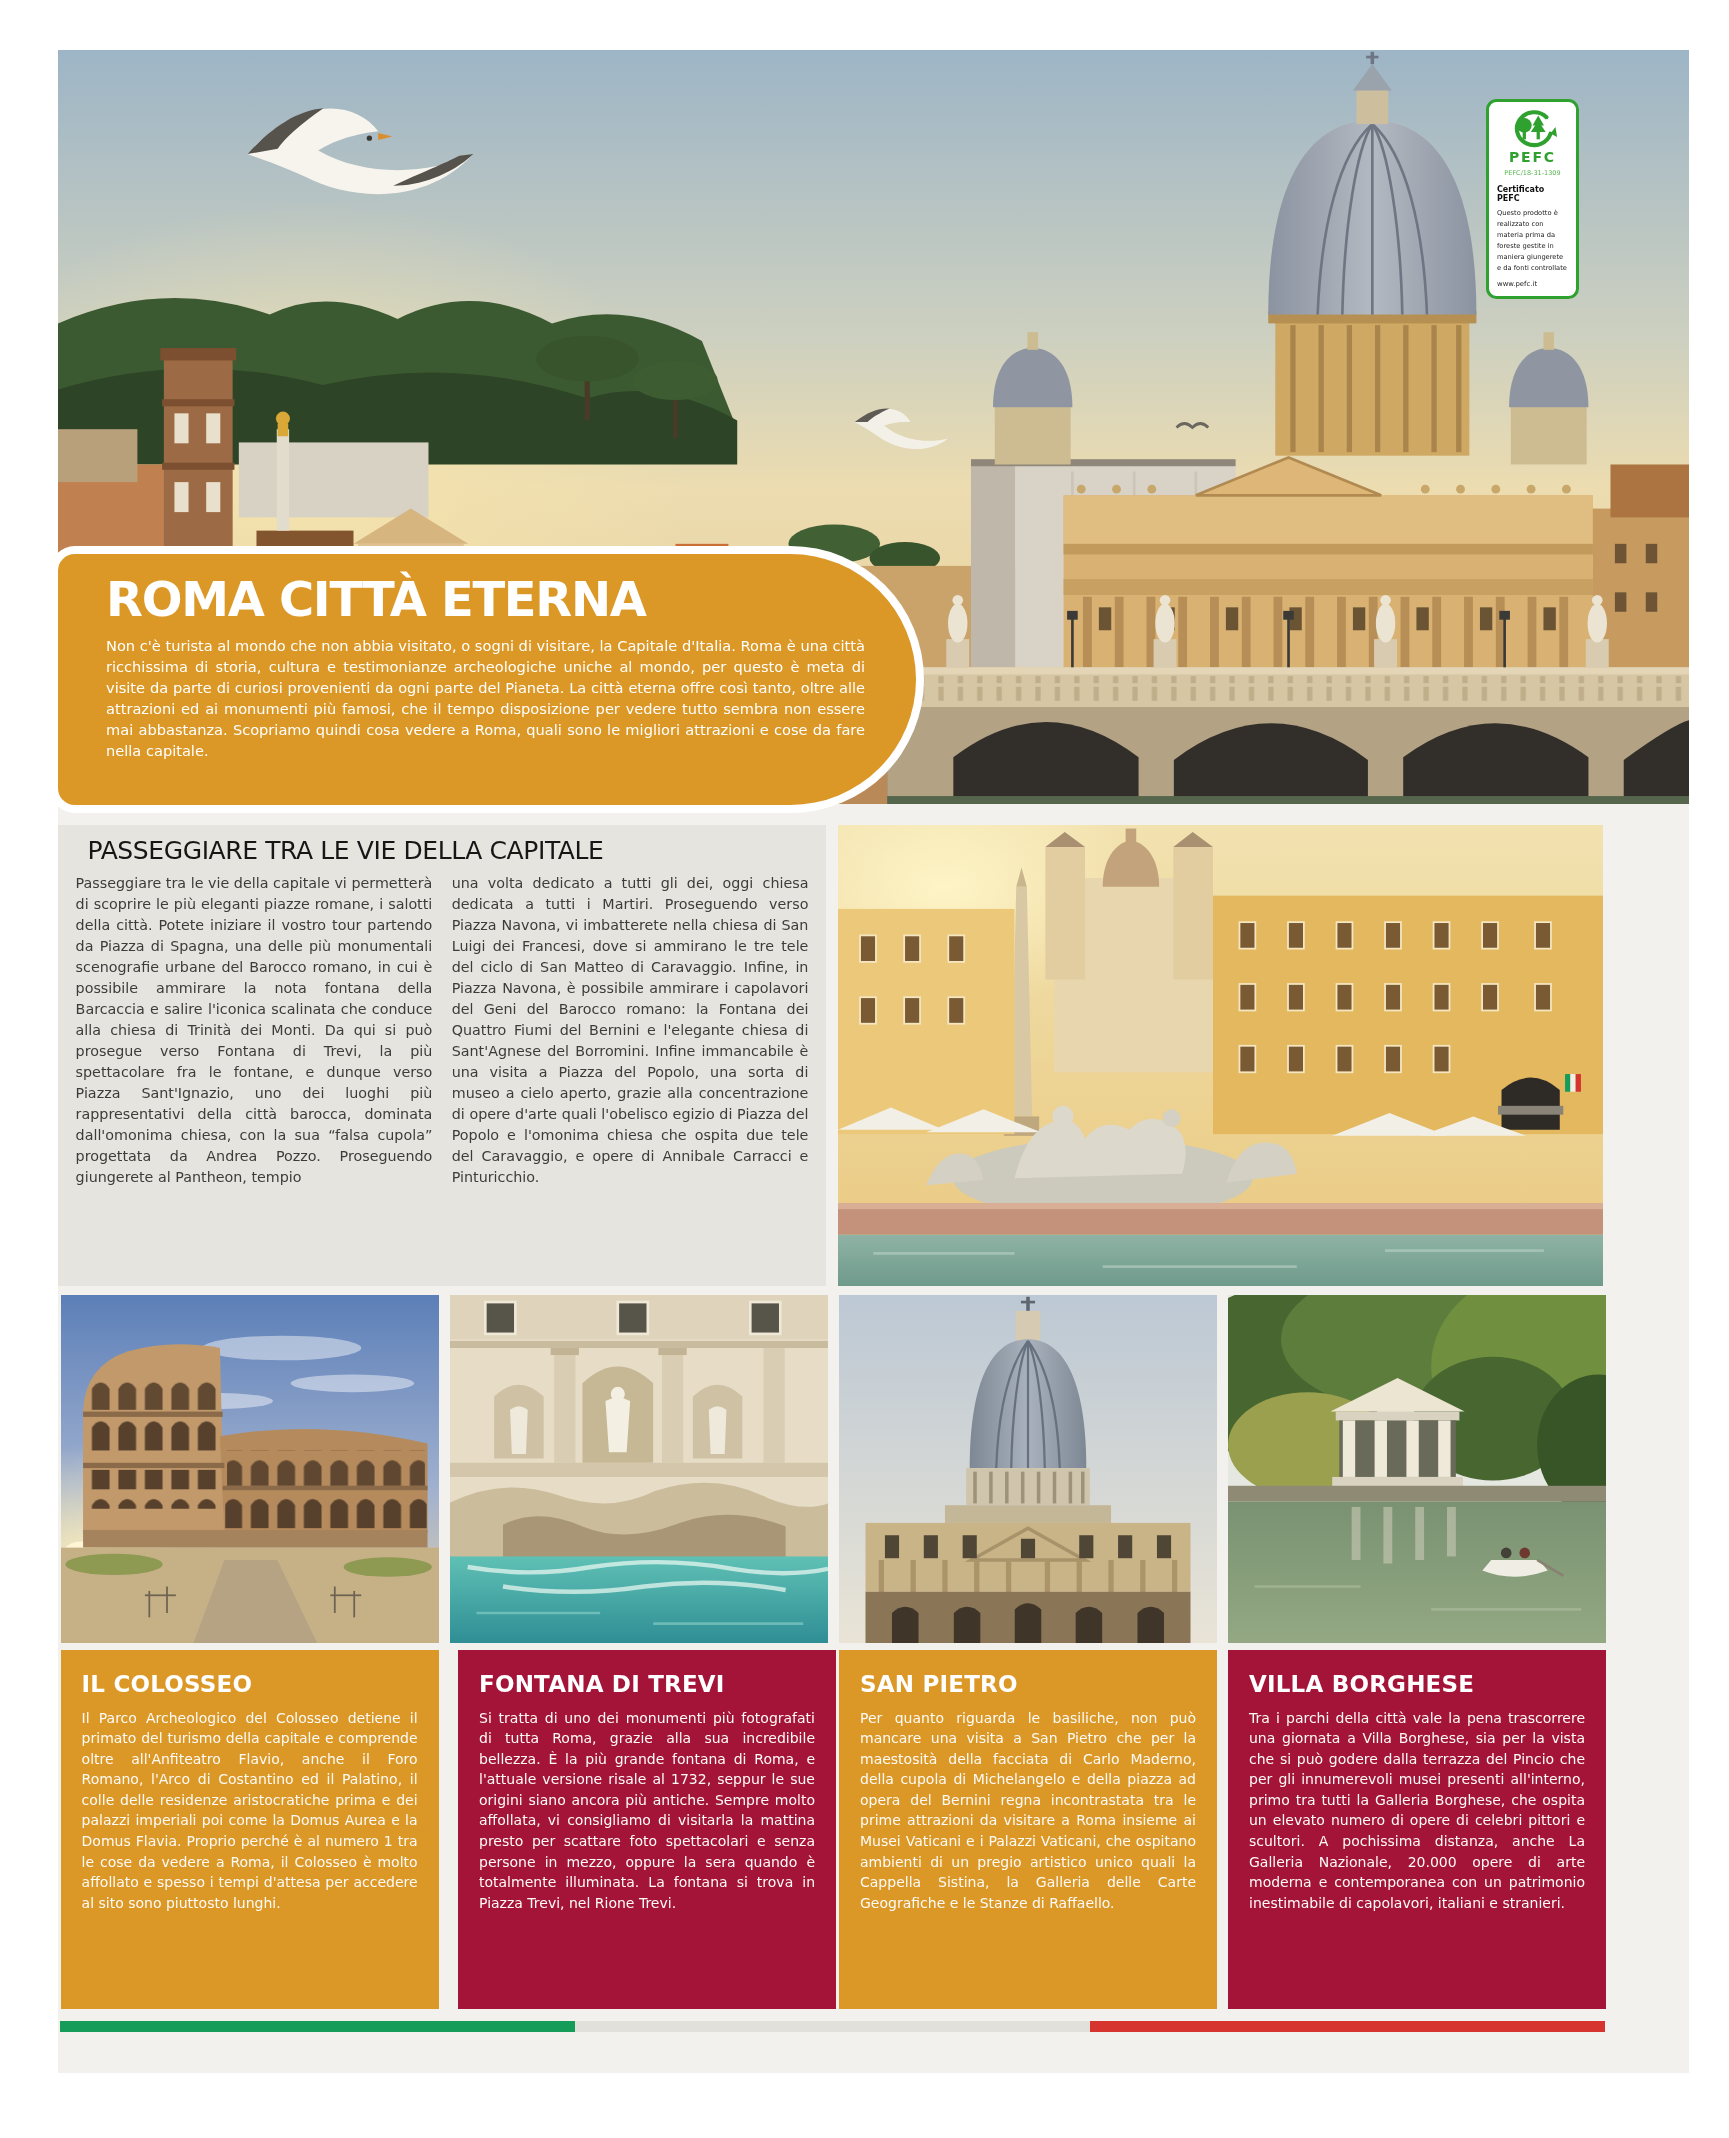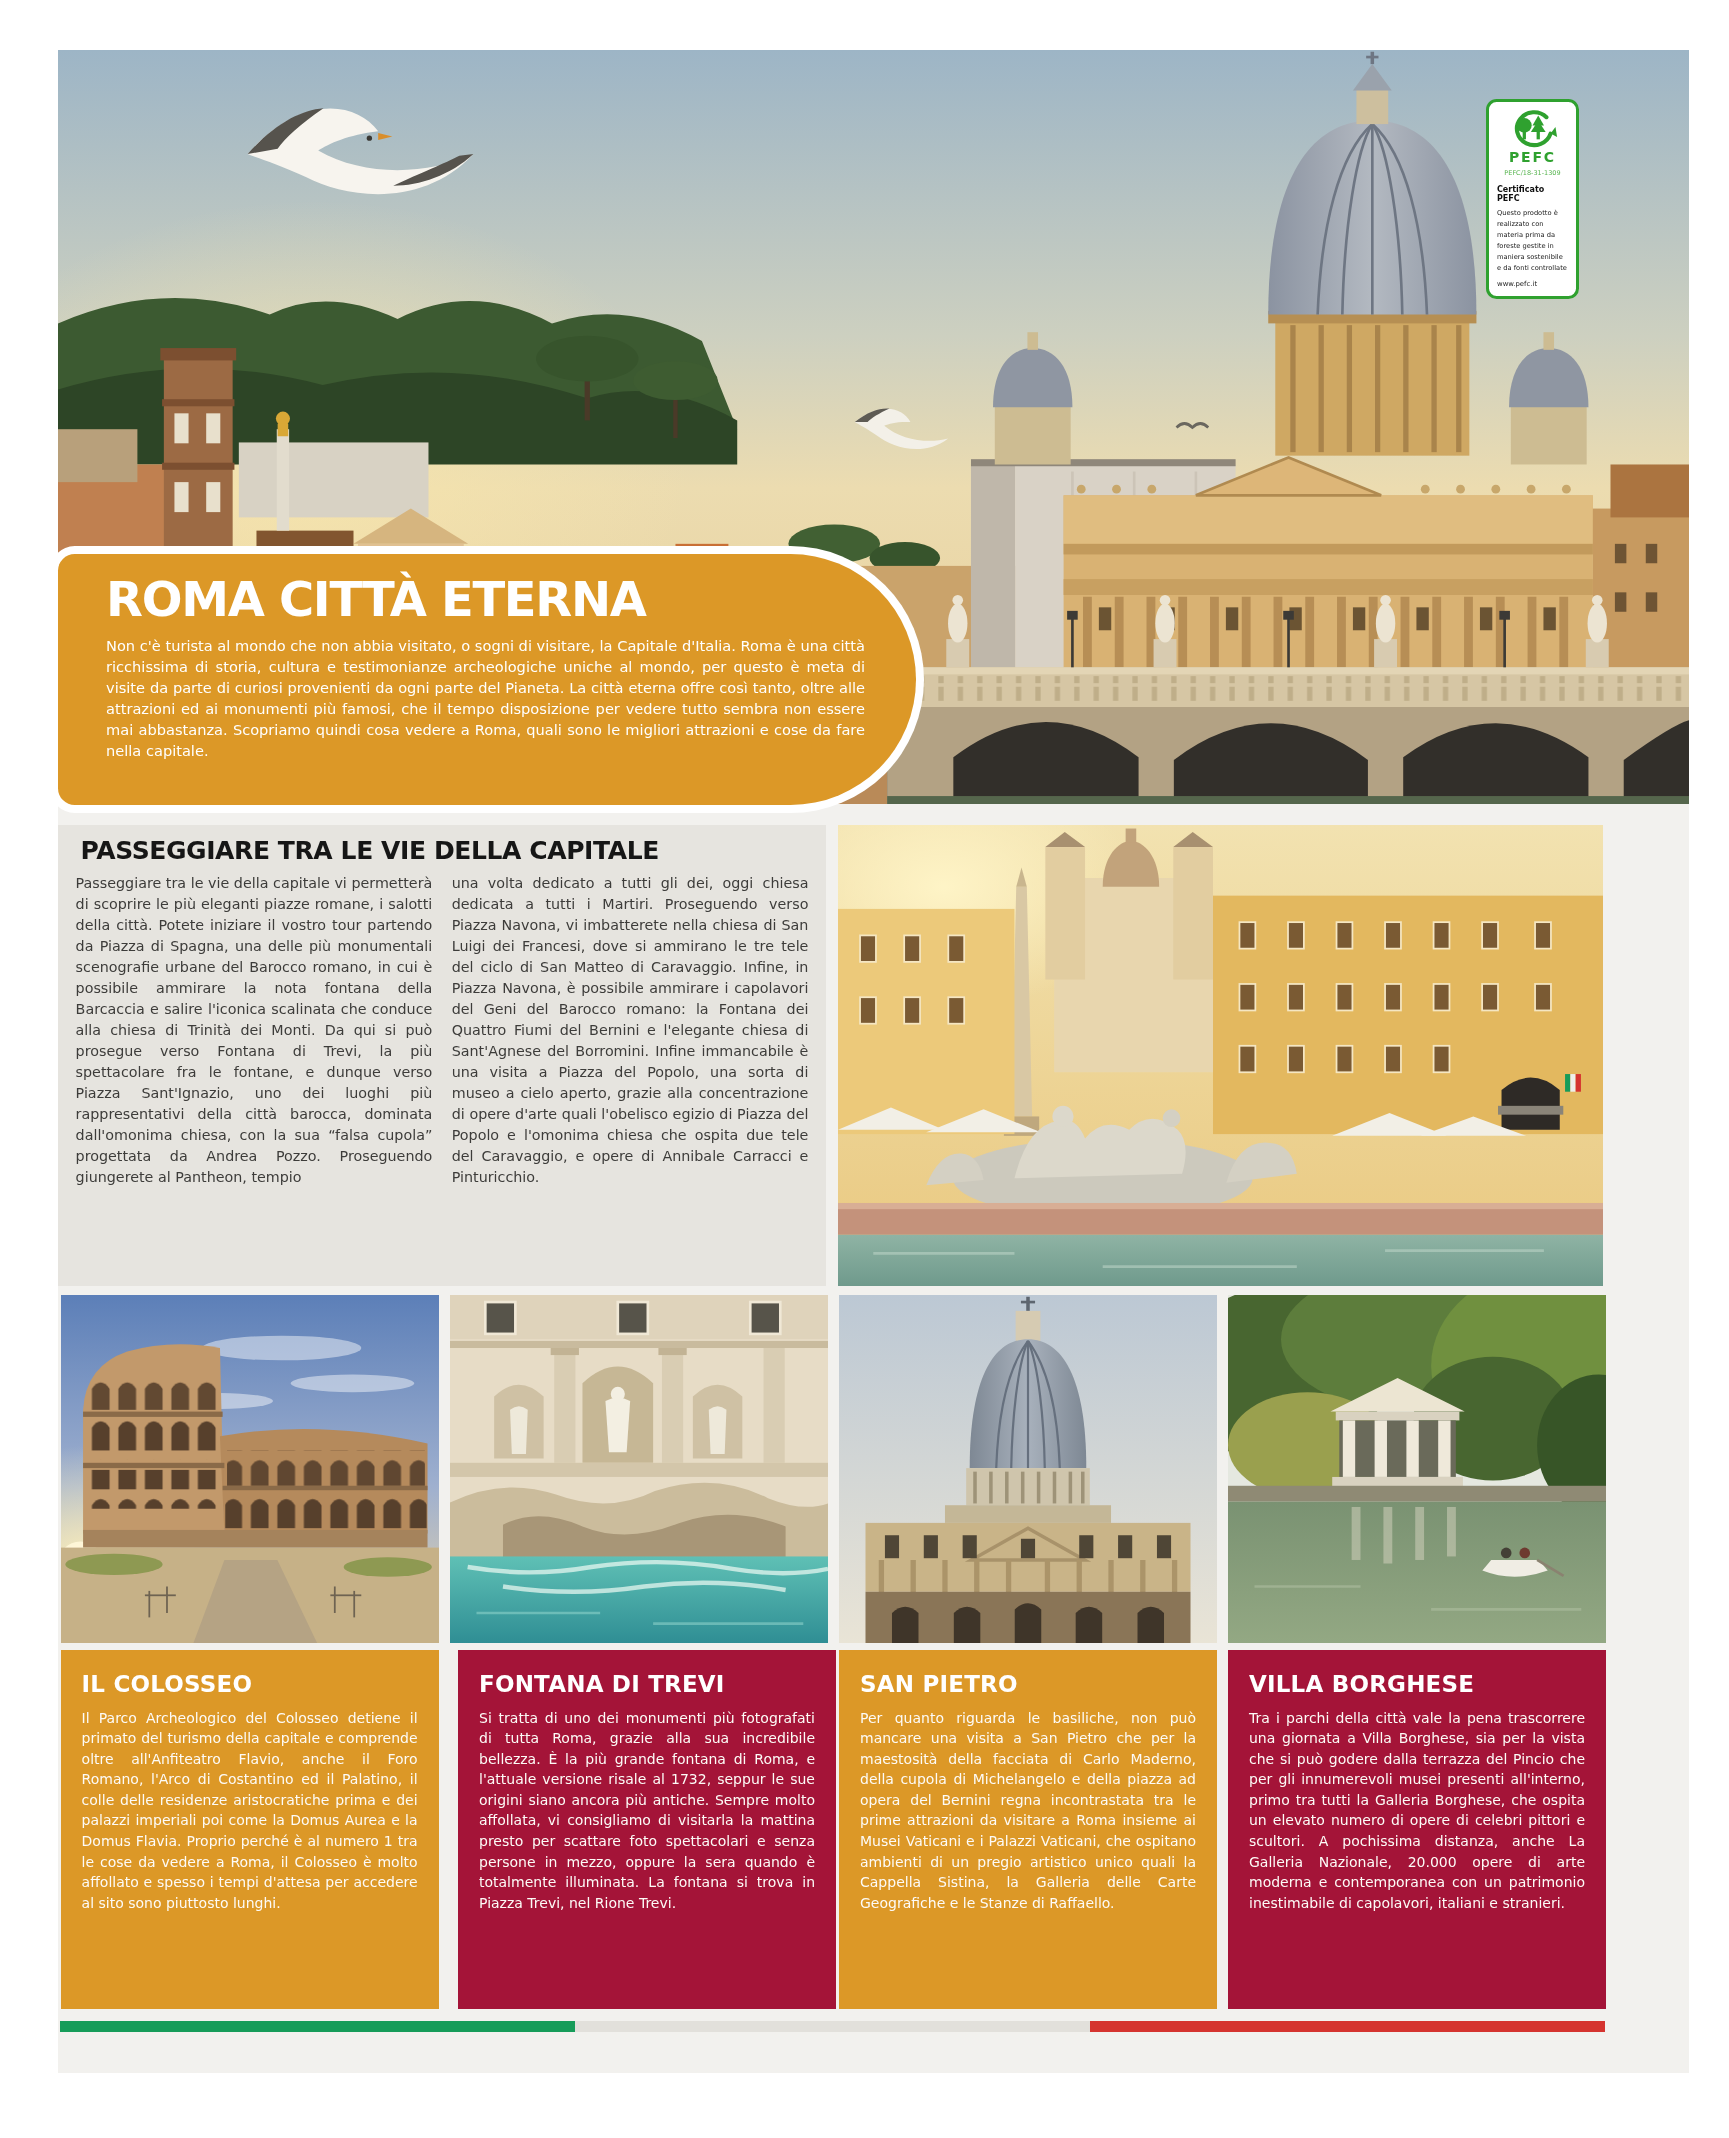--- a/index.html
+++ b/index.html
@@ -25,21 +25,21 @@
   
   .banner{position:absolute;left:0;top:504px;width:858px;height:251px;background:#DC9827;
           border-radius:17.6px 132px 132px 17.6px;box-shadow:0 0 0 8px #ffffff;z-index:4;box-sizing:border-box;}
   .banner h1{margin:21px 48px 11.5px;font-size:48px;line-height:1;font-weight:800;color:#ffffff;
              letter-spacing:-1.3px;}
   .banner p{margin:0 51px 0 48px;font-size:14.6px;line-height:21px;color:#ffffff;text-align:justify;}
 
   
   .walk{position:absolute;left:0;top:775px;width:768px;height:461px;background:#E6E4DF;box-sizing:border-box;
         padding:11.5px 17.6px 0;}
-  .walk h2{margin:0 5px 8px;font-size:25px;line-height:1.15;font-weight:700;color:#161616;letter-spacing:-0.4px;}
+  .walk h2{margin:0 12px 8px;font-size:25px;line-height:1.15;font-weight:400;color:#161616;letter-spacing:-0.4px;}
   .walk .cols{display:flex;gap:19.4px;align-items:center;}
   .walk .col{flex:1;margin:0;font-size:14.3px;line-height:21px;color:#3D3C3A;text-align:justify;}
 
   .navona{position:absolute;left:780px;top:775px;width:765px;height:461px;overflow:hidden;}
   .navona svg{display:block;width:100%;height:100%;}
 
   
   .thumb{position:absolute;top:1245px;width:378px;height:348px;overflow:hidden;}
   .thumb svg{display:block;width:100%;height:100%;}
   .t1{left:2.6px;}.t2{left:392px;}.t3{left:781px;}.t4{left:1170px;}
@@ -311,21 +311,21 @@
         <circle cx="20" cy="20" r="9" fill="#2FA12F"></circle>
         <rect x="18" y="27" width="4" height="10" fill="#2FA12F"></rect>
         <polygon points="37,8 30,20 44,20" fill="#2FA12F"></polygon>
         <polygon points="37,14 28,28 46,28" fill="#2FA12F"></polygon>
         <rect x="35" y="28" width="4" height="9" fill="#2FA12F"></rect>
       </svg>
     </div>
     <div class="pefc-name">PEFC</div>
     <div class="pefc-code">PEFC/18-31-1309</div>
     <div class="pefc-cert">Certificato PEFC</div>
-    <div class="pefc-text">Questo prodotto è realizzato con materia prima da foreste gestite in maniera sostenibile e da fonti controllate</div>
+    <div class="pefc-text">Questo prodotto è realizzato con materia prima da foreste gestite in maniera giungerete e da fonti controllate</div>
     <div class="pefc-url">www.pefc.it</div>
   </div>
 
   <div class="banner">
     <h1>ROMA CITTÀ ETERNA</h1>
     <p>Non c'è turista al mondo che non abbia visitato, o sogni di visitare, la Capitale d'Italia. Roma è una città ricchissima di storia, cultura e testimonianze archeologiche uniche al mondo, per questo è meta di visite da parte di curiosi provenienti da ogni parte del Pianeta. La città eterna offre così tanto, oltre alle attrazioni ed ai monumenti più famosi, che il tempo disposizione per vedere tutto sembra non essere mai abbastanza. Scopriamo quindi cosa vedere a Roma, quali sono le migliori attrazioni e cose da fare nella capitale.</p>
   </div>
 
   <section class="walk">
     <h2>PASSEGGIARE TRA LE VIE DELLA CAPITALE</h2>

